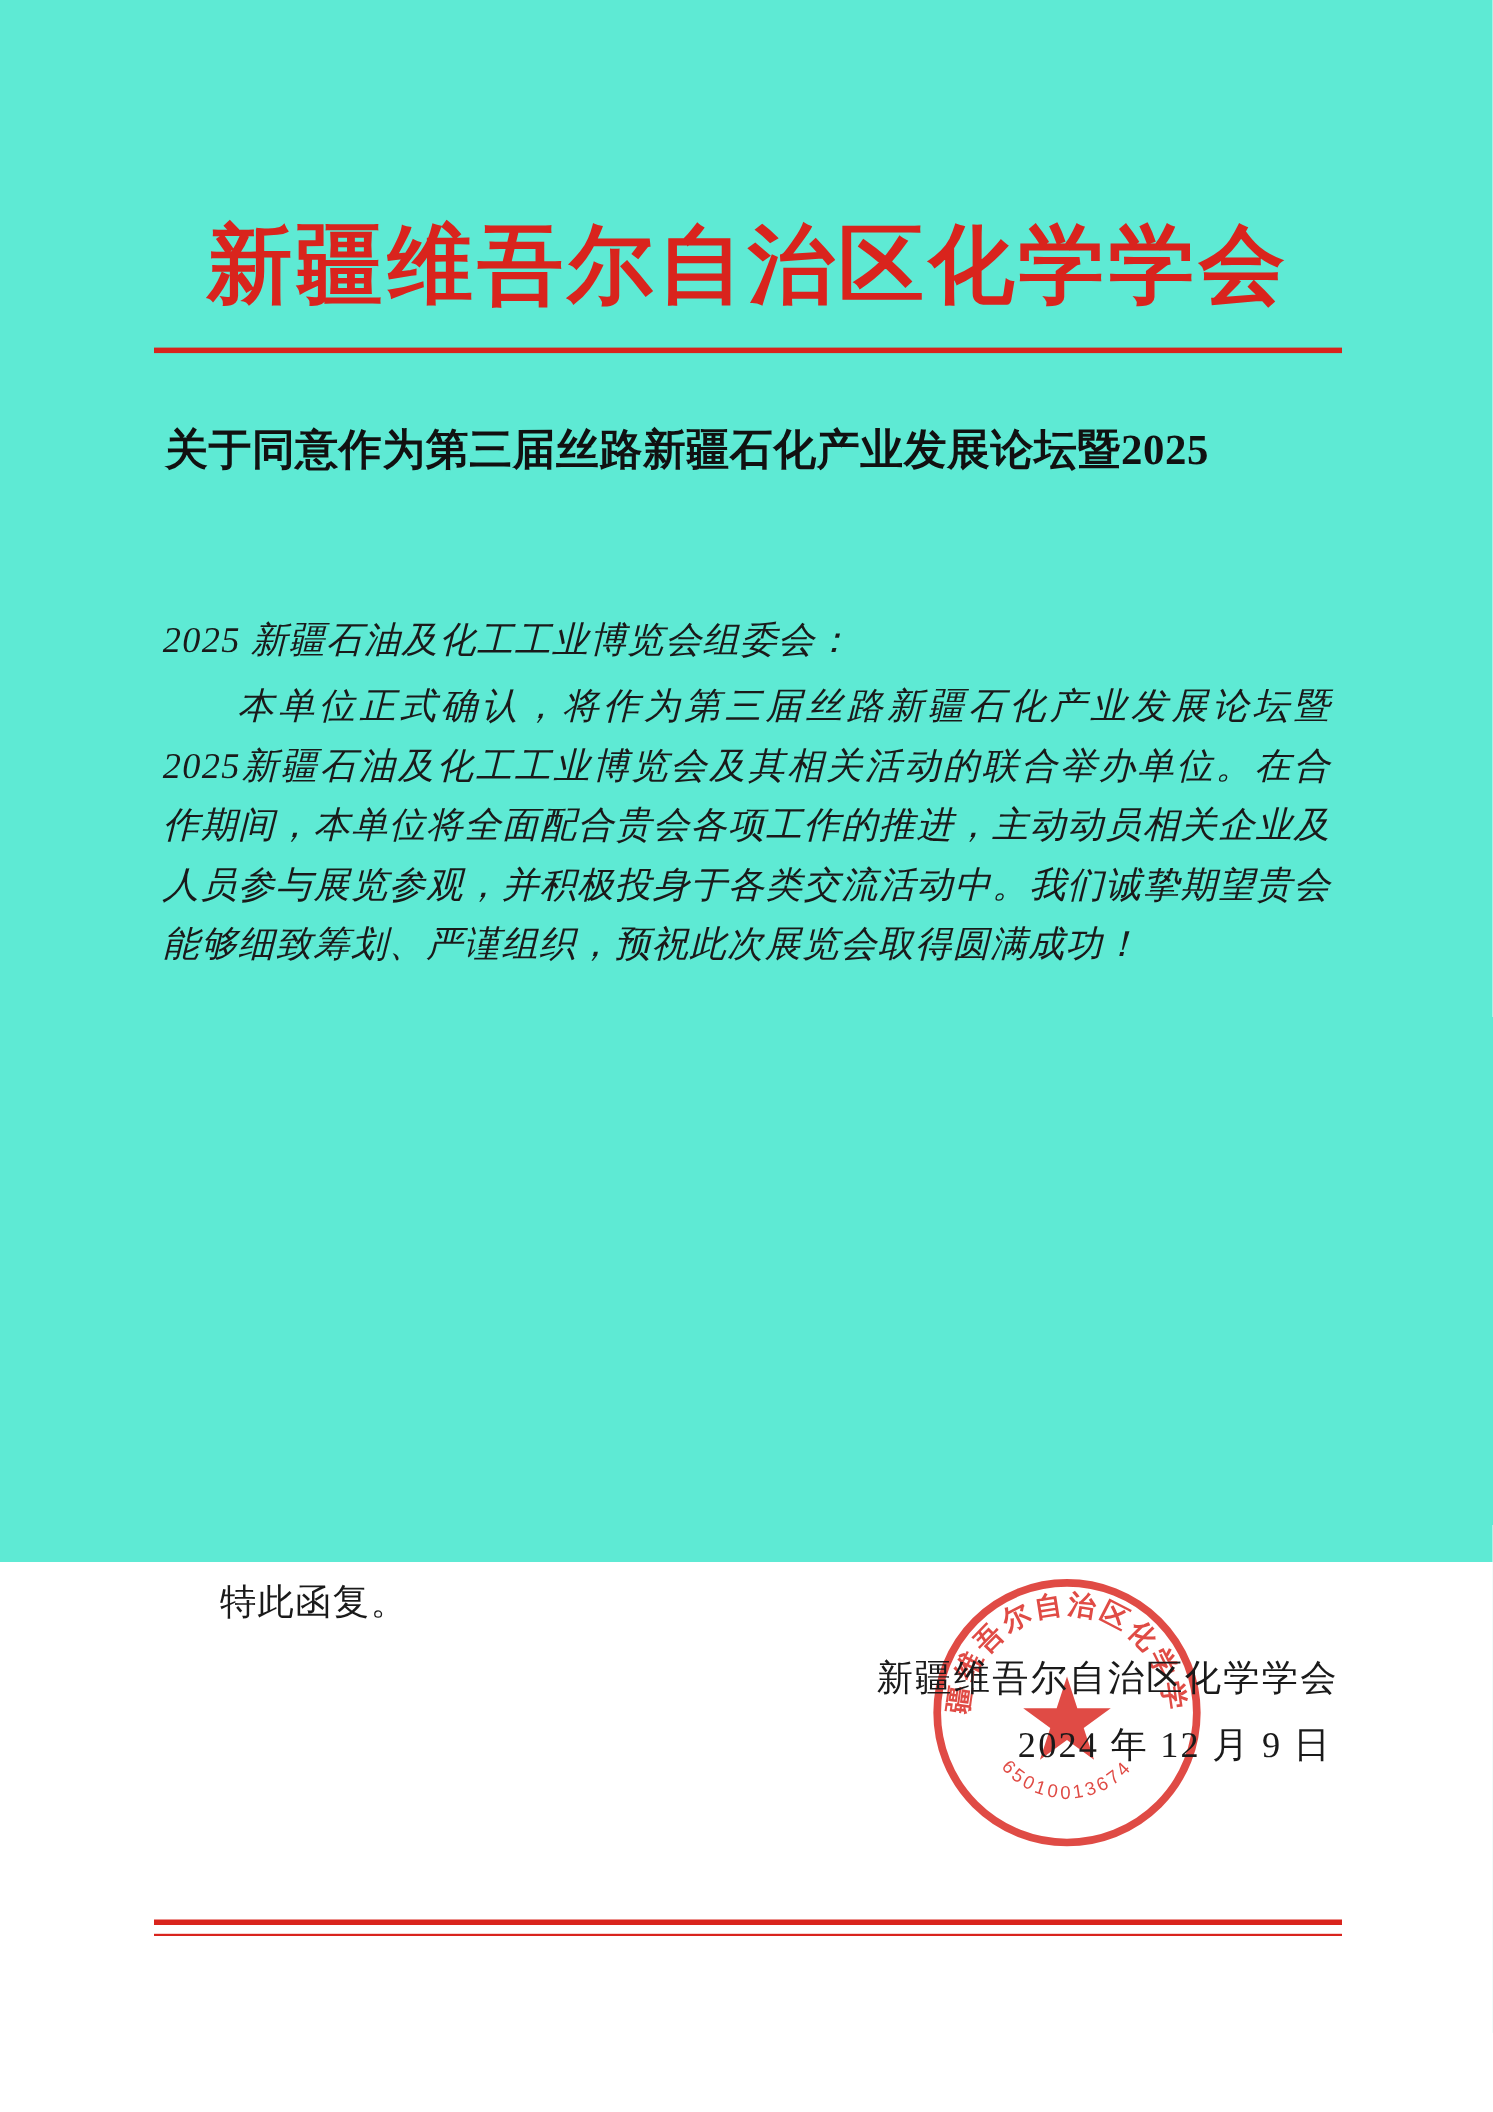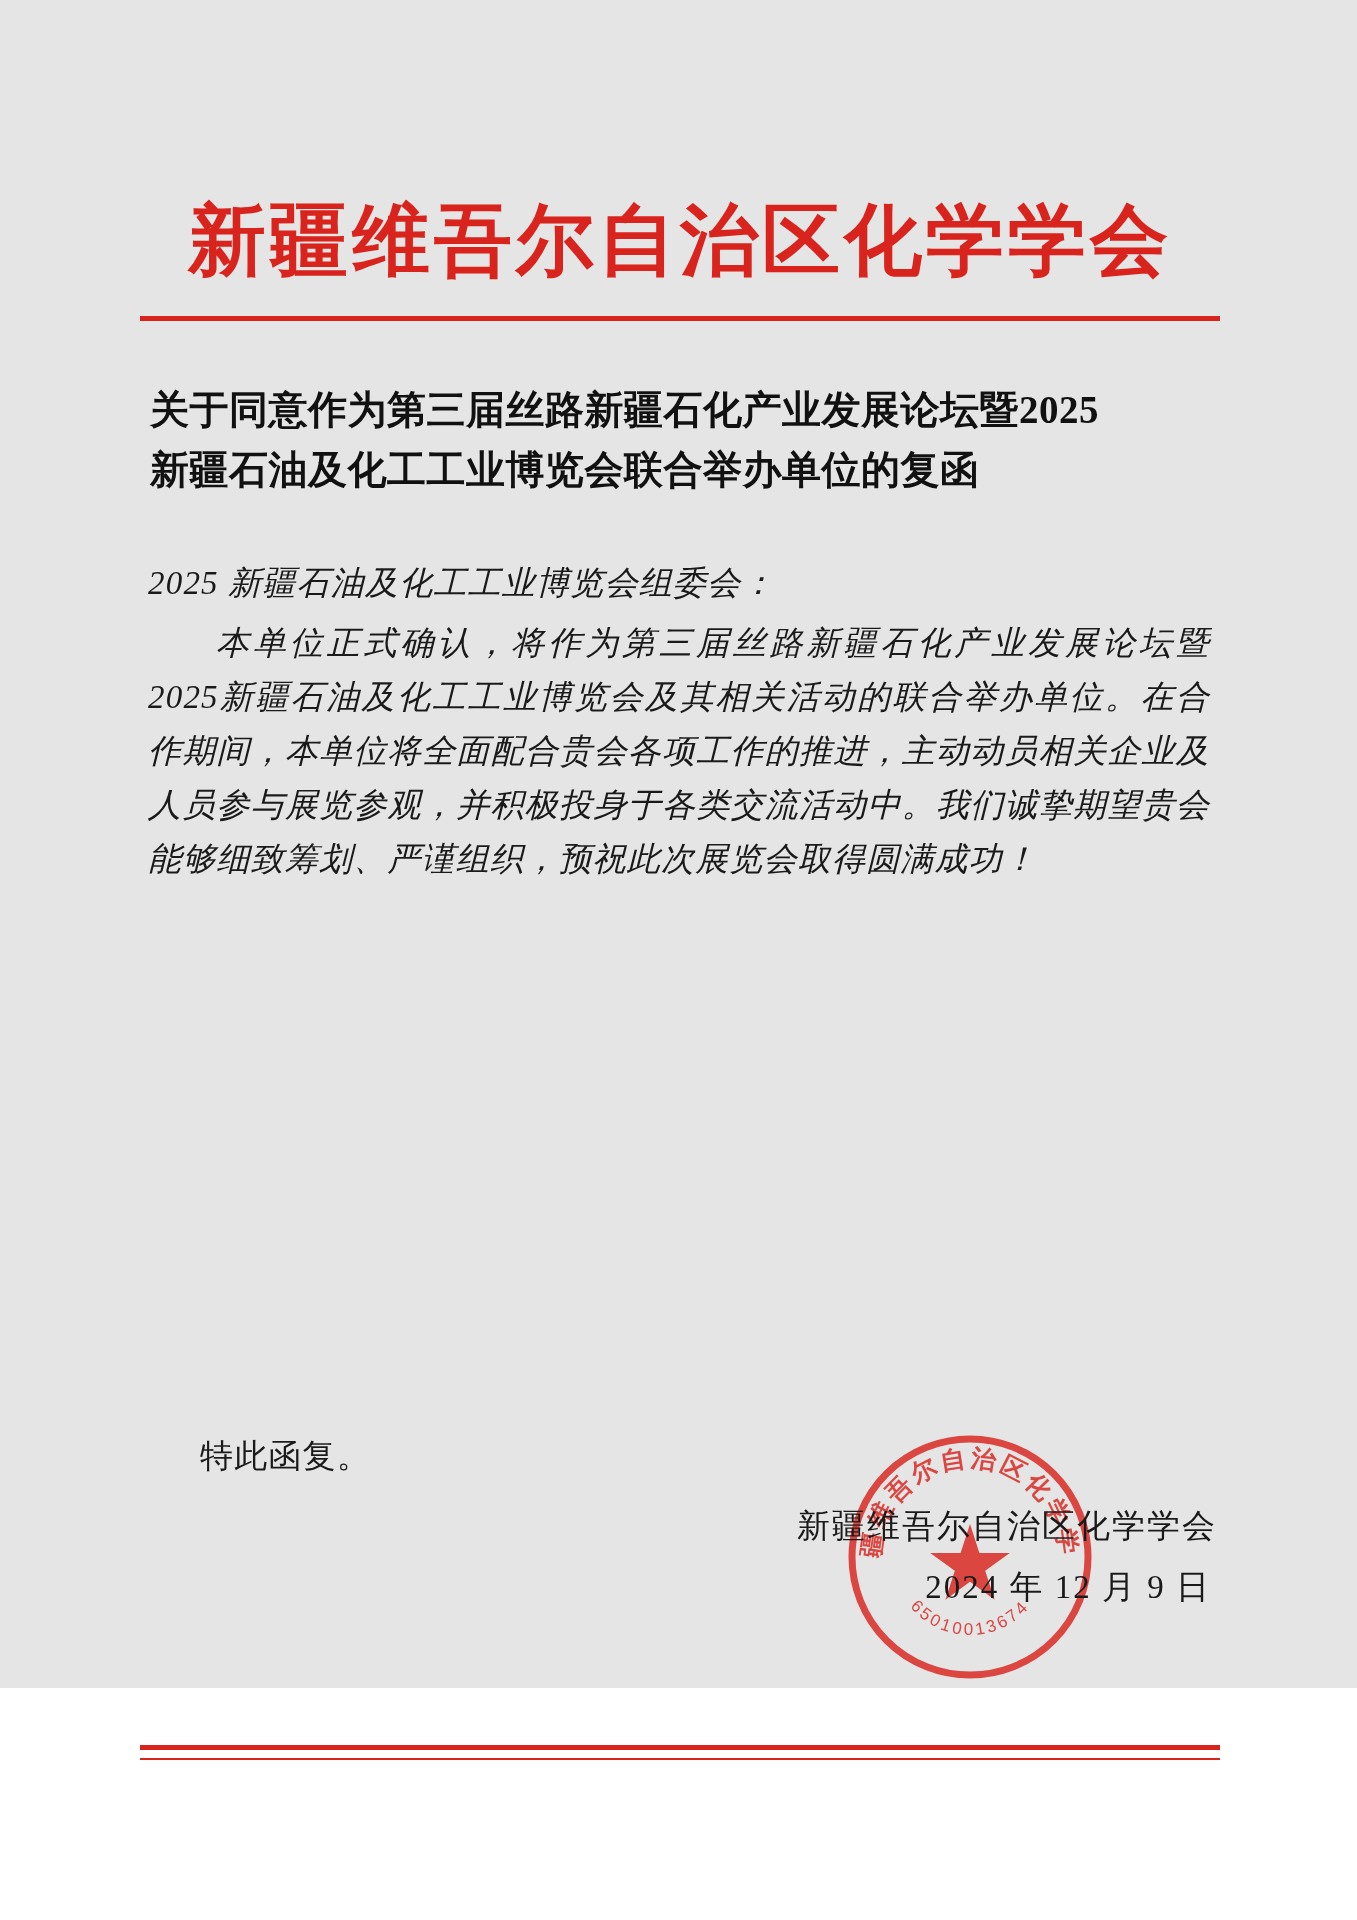--- a/index.html
+++ b/index.html
@@ -13,22 +13,22 @@
     position: relative;
     font-family: "Liberation Serif", "DejaVu Serif", serif;
     overflow: hidden;
   }
 
   .page {
     position: absolute;
     left: 0;
     top: 0;
     width: 1357px;
-    height: 1688px;
-    background: #e5e5e5;
+    height: 1420px;
+    background: #5eead4;
   }
 
   
   .letterhead {
     position: absolute;
     left: 140px;
     top: 195px;
     width: 1080px;
     text-align: center;
   }
@@ -160,21 +160,20 @@
 <div class="page">
 
   <div class="letterhead">
     <div class="letterhead-title">新疆维吾尔自治区化学学会</div>
   </div>
 
   <div class="rule-main"></div>
 
   <div class="doc-title">
     <span class="line">关于同意作为第三届丝路新疆石化产业发展论坛暨2025</span>
-    <span class="line">新疆石油及化工工业博览会联合举办单位的复函</span>
   </div>
 
   <div class="body-block">
     <p>2025 新疆石油及化工工业博览会组委会：</p>
     <p class="p-indent">本单位正式确认，将作为第三届丝路新疆石化产业发展论坛暨2025新疆石油及化工工业博览会及其相关活动的联合举办单位。在合作期间，本单位将全面配合贵会各项工作的推进，主动动员相关企业及人员参与展览参观，并积极投身于各类交流活动中。我们诚挚期望贵会能够细致筹划、严谨组织，预祝此次展览会取得圆满成功！</p>
   </div>
 
   <div class="closing">特此函复。</div>
 
   <div class="seal">

